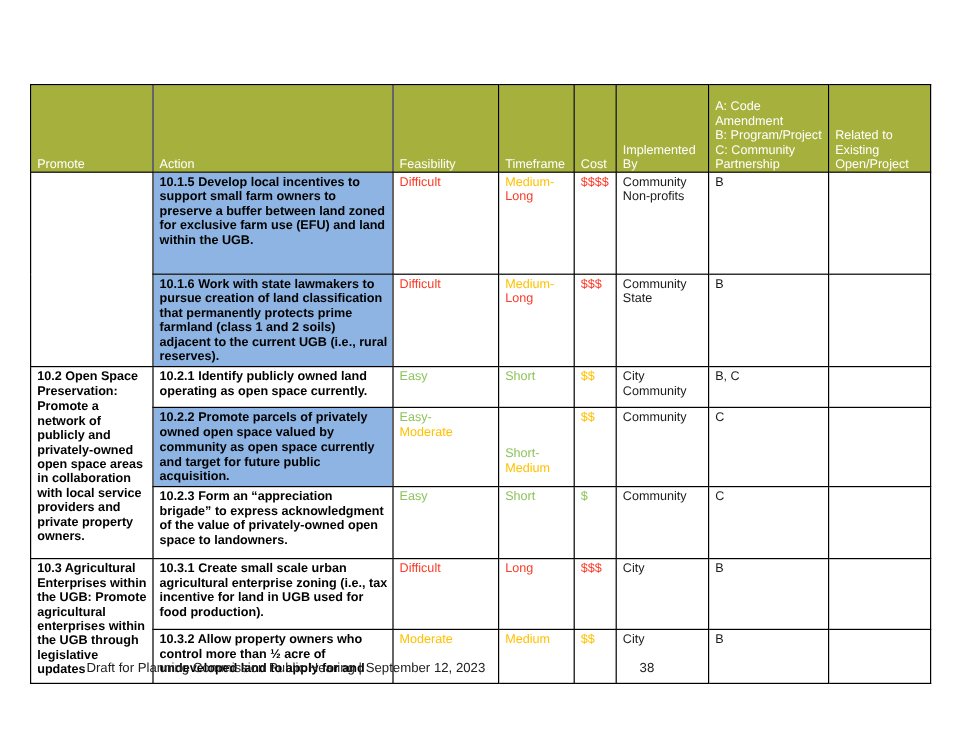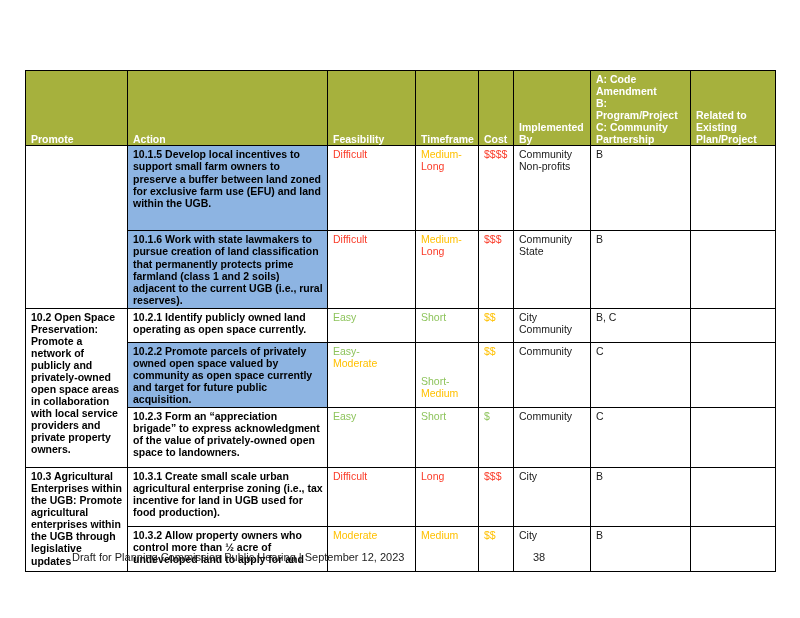--- a/index.html
+++ b/index.html
@@ -19,21 +19,21 @@
     border:1px solid #000;
     font-size:10.5px; line-height:1.15;
     padding:2px 4px 2px 5px;
     vertical-align:top; text-align:left;
     overflow:hidden;
     word-wrap:break-word;
   }
   .policy-table th {
     background:var(--header-bg, #A6B13D);
     color:#ffffff;
-    font-weight:bold;
+    font-weight:normal;
     vertical-align:bottom;
     white-space:pre-line;
     padding-bottom:0;
   }
   td.policy-cell, td.action-cell { font-weight:bold; color:#000; }
   td.hl { background:var(--hl-bg, #8DB4E2); }
   .blk { display:block; }
   .pre { white-space:pre-line; }
 
   .footer {
@@ -64,21 +64,21 @@
         <tr style="height:73px">
       <th>Promote</th>
       <th>Action</th>
       <th>Feasibility</th>
       <th>Timeframe</th>
       <th>Cost</th>
       <th>Implemented By</th>
       <th>A: Code Amendment
 B: Program/Project
 C: Community Partnership</th>
-      <th>Related to Existing Plan/Project</th>
+      <th>Related to Existing Open/Project</th>
     </tr>
 
     <tr style="height:85px">
       <td class="policy-cell" rowspan="2"></td>
       <td class="action-cell hl">10.1.5 Develop local incentives to support small farm owners to preserve a buffer between land zoned for exclusive farm use (EFU) and land within the UGB.</td>
       <td>
             <span class="blk" style="color: rgb(250, 59, 40);">Difficult</span>
           </td>
       <td>
         <span class="blk" style="color: rgb(255, 192, 0);">Medium-</span>

